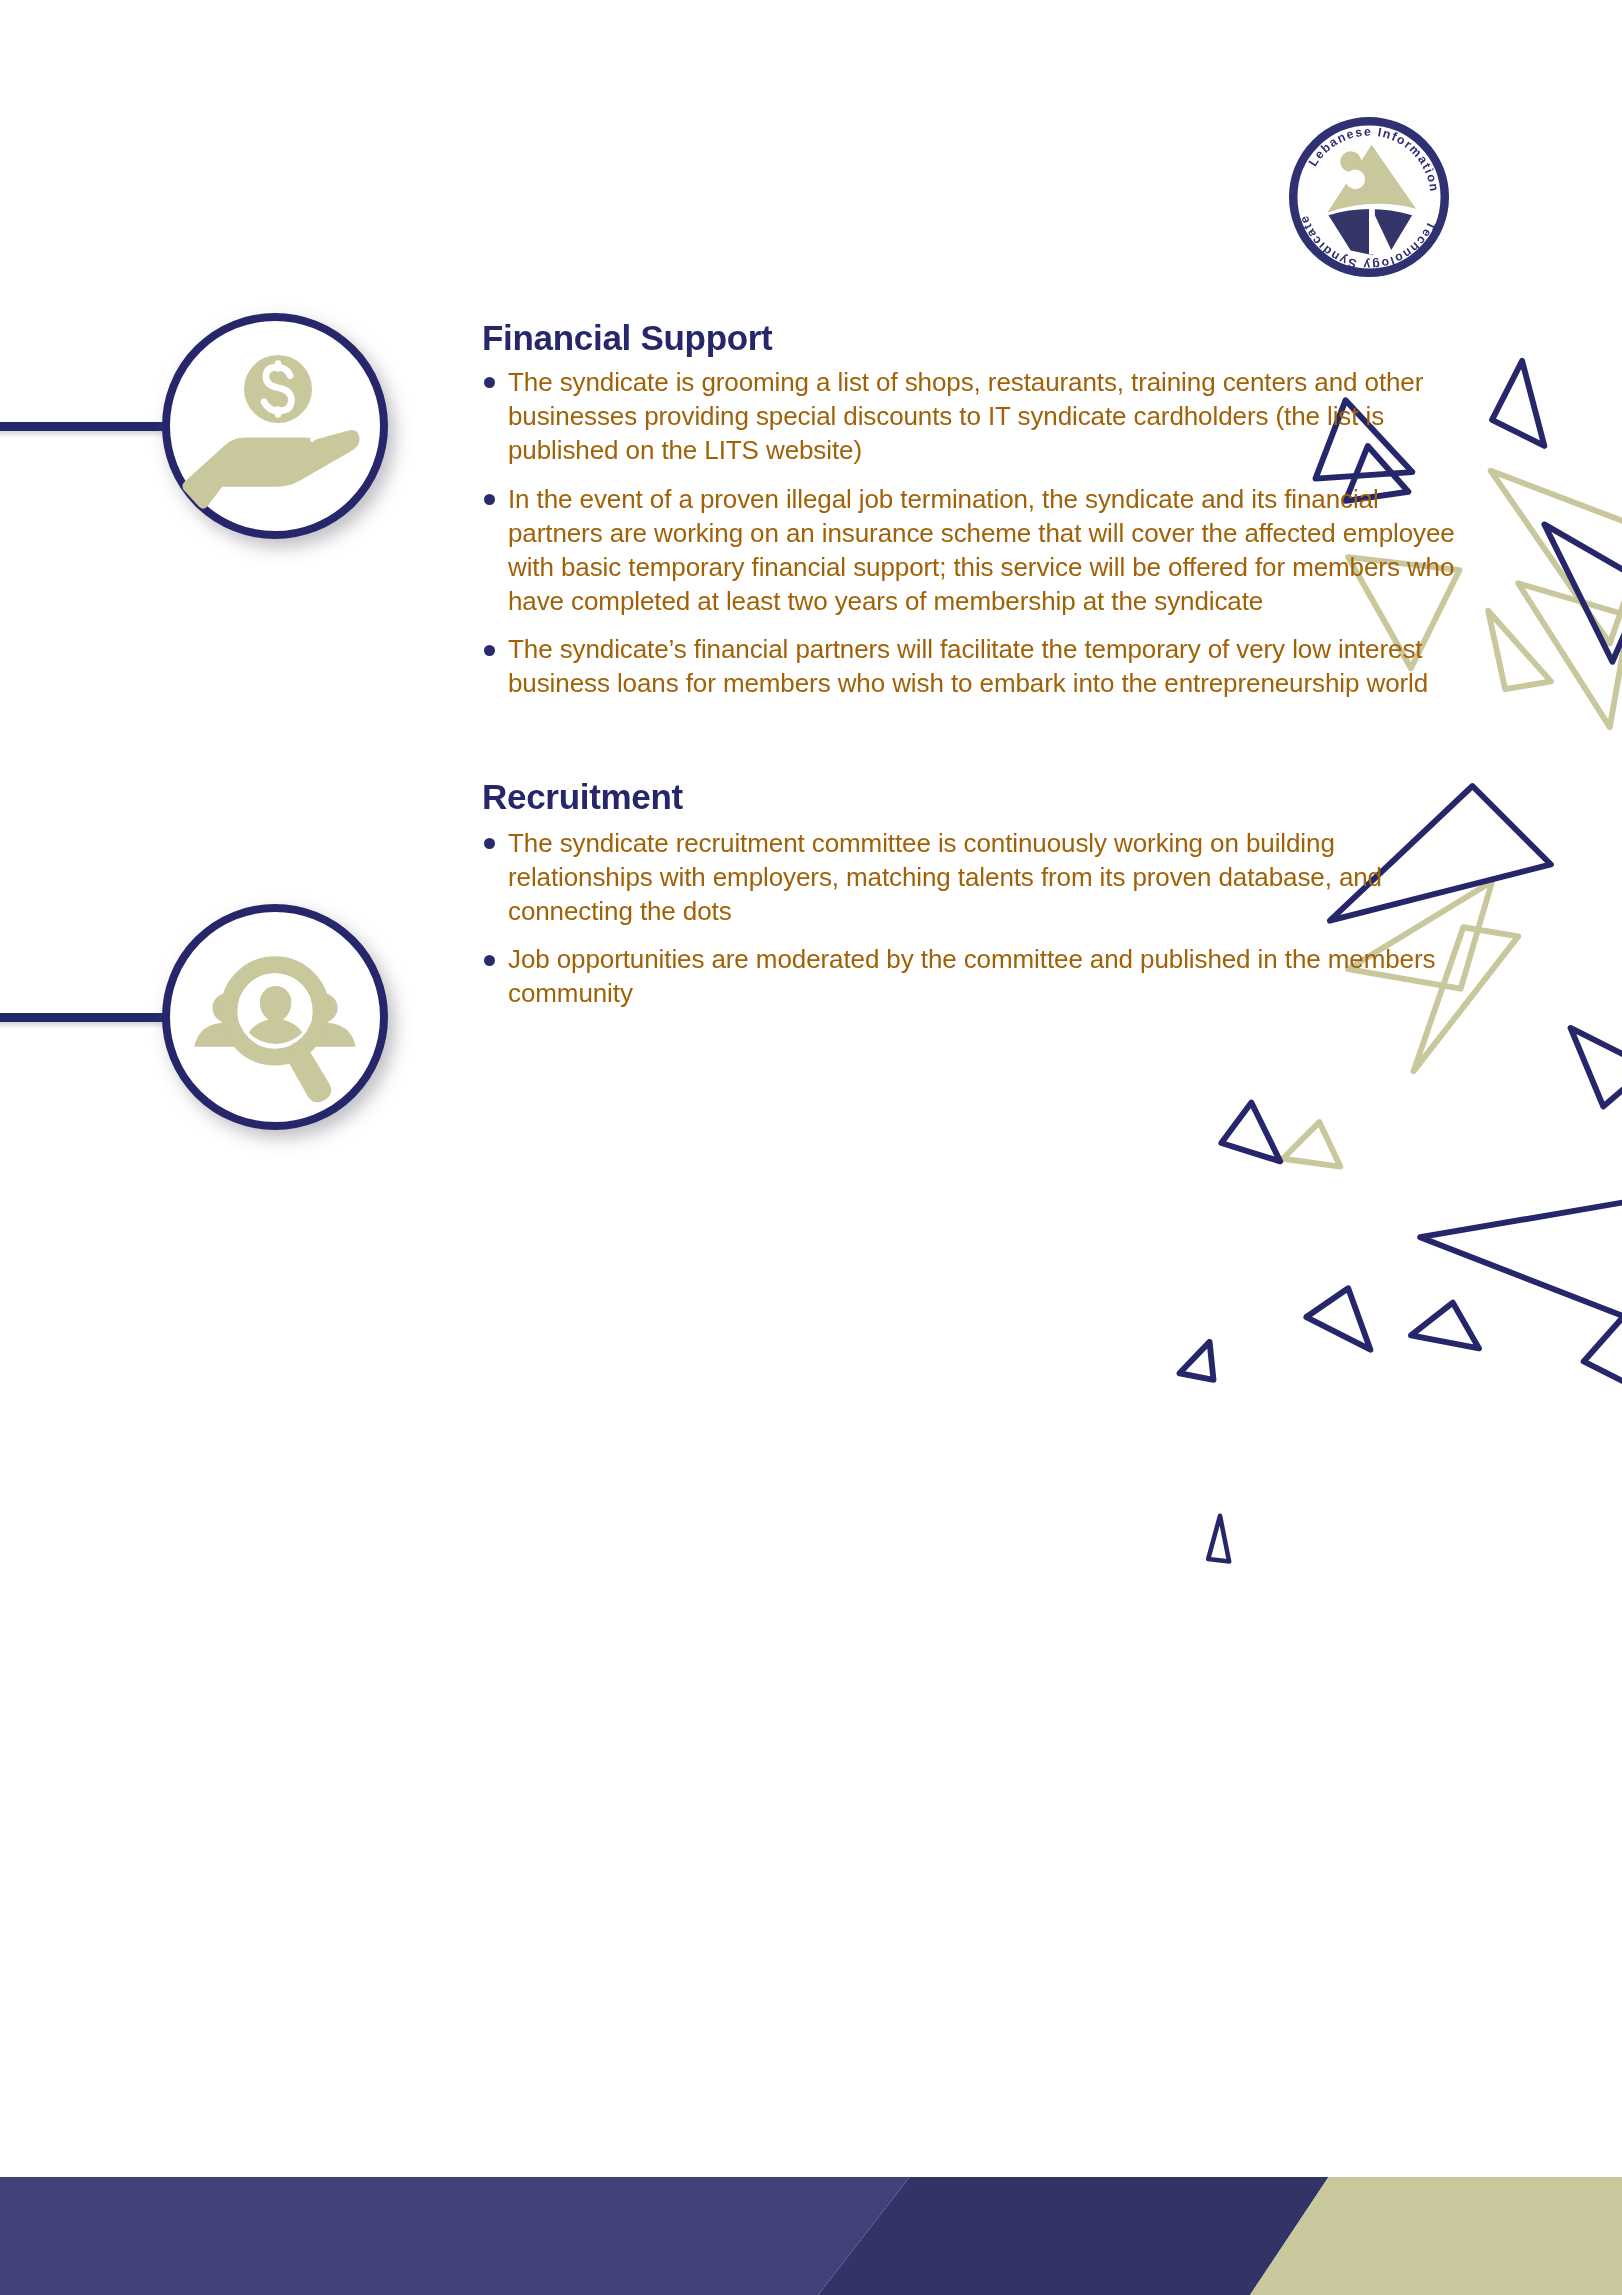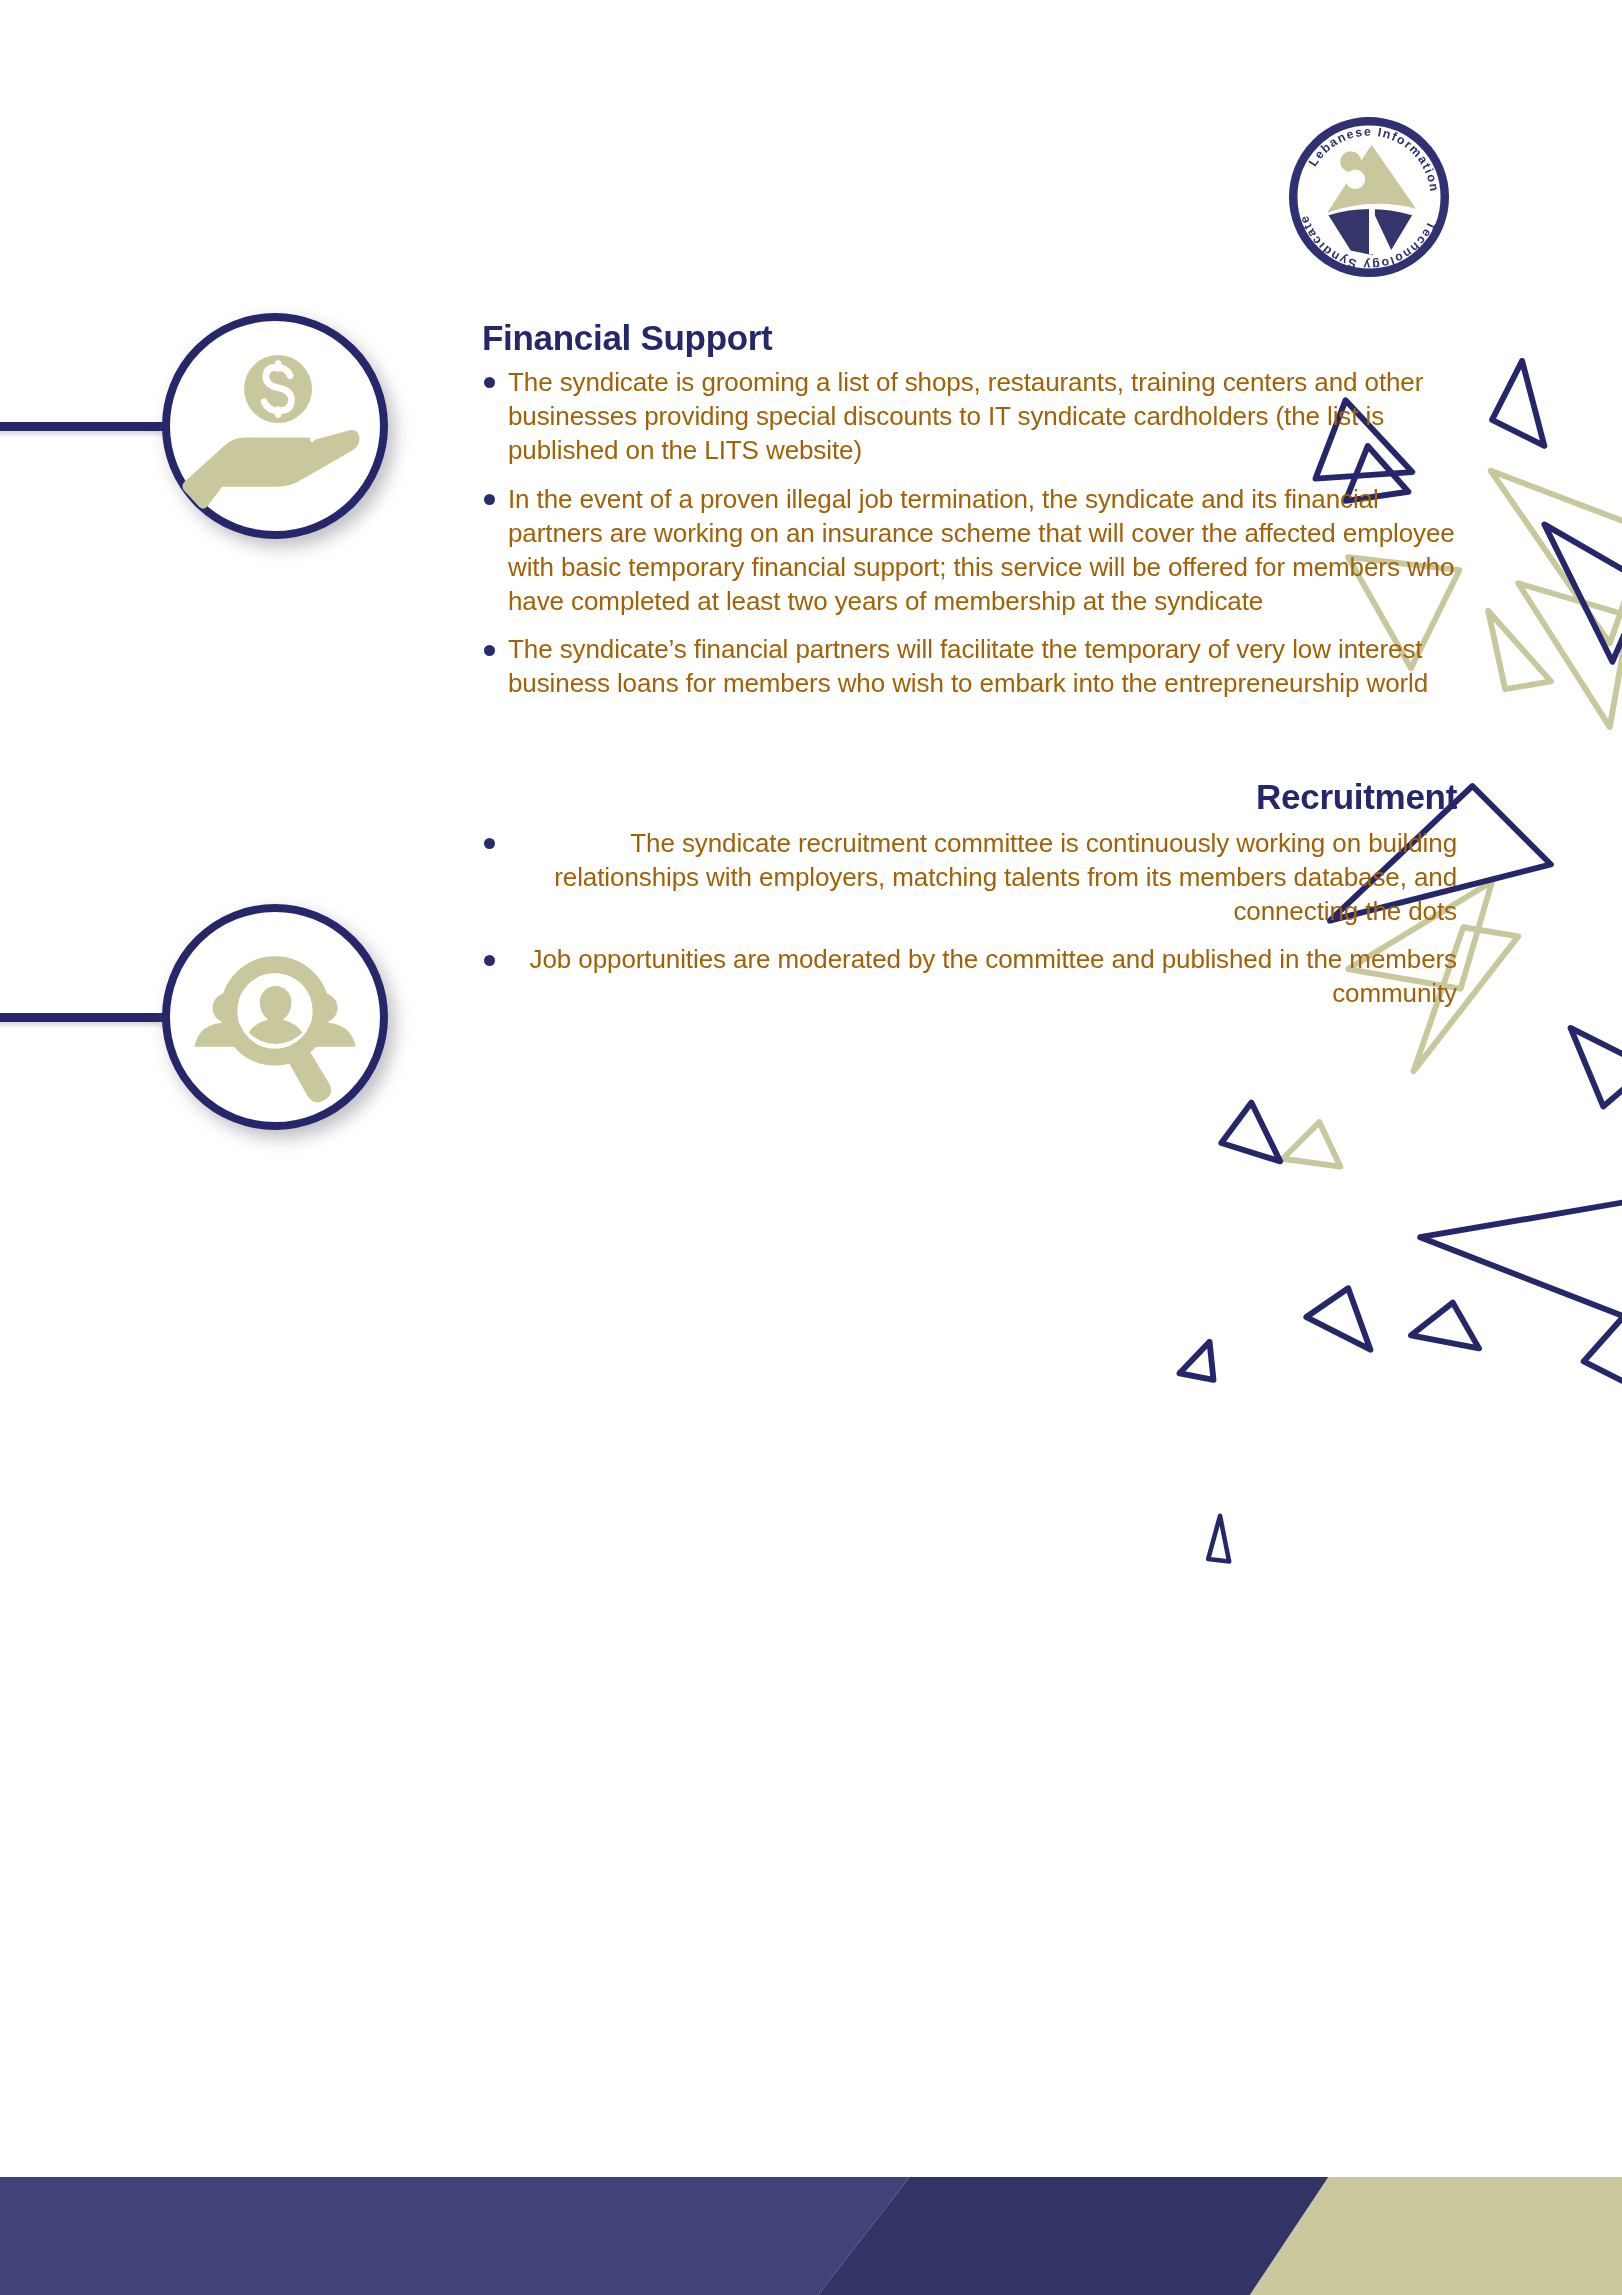--- a/index.html
+++ b/index.html
@@ -60,21 +60,21 @@
   .icon-circle svg { display: block; width: 100%; height: 100%; }
 
   
   #content {
     position: absolute;
     left: 482px;
     top: 318px;
     width: 975px;
   }
   .section { position: relative; }
-  .section + .section { margin-top: 77px; text-align: right; }
+  .section + .section { margin-top: 77px; }
 
   .section-title {
     color: #26276b;
     font-size: 35px;
     font-weight: bold;
     letter-spacing: -0.3px;
     margin: 0 0 7.9px 0;
     line-height: 1.12;
   }
   #section-recruitment .section-title { margin-bottom: 9.2px; }
@@ -235,21 +235,21 @@
           <span>The syndicate’s financial partners will facilitate the temporary of very low interest business loans for members who wish to embark into the entrepreneurship world</span>
         </li>
       </ul>
     </section>
 
     <section class="section" id="section-recruitment">
       <h2 class="section-title">Recruitment</h2>
       <ul class="bullet-list">
         <li class="bullet-item">
           <span class="bullet-dot"></span>
-          <span>The syndicate recruitment committee is continuously working on building relationships with employers, matching talents from its members database, and connecting the dots</span>
+          <span>The syndicate recruitment committee is continuously working on building relationships with employers, matching talents from its proven database, and connecting the dots</span>
         </li>
         <li class="bullet-item">
           <span class="bullet-dot"></span>
           <span>Job opportunities are moderated by the committee and published in the members community</span>
         </li>
       </ul>
     </section>
 
   </div>
 

